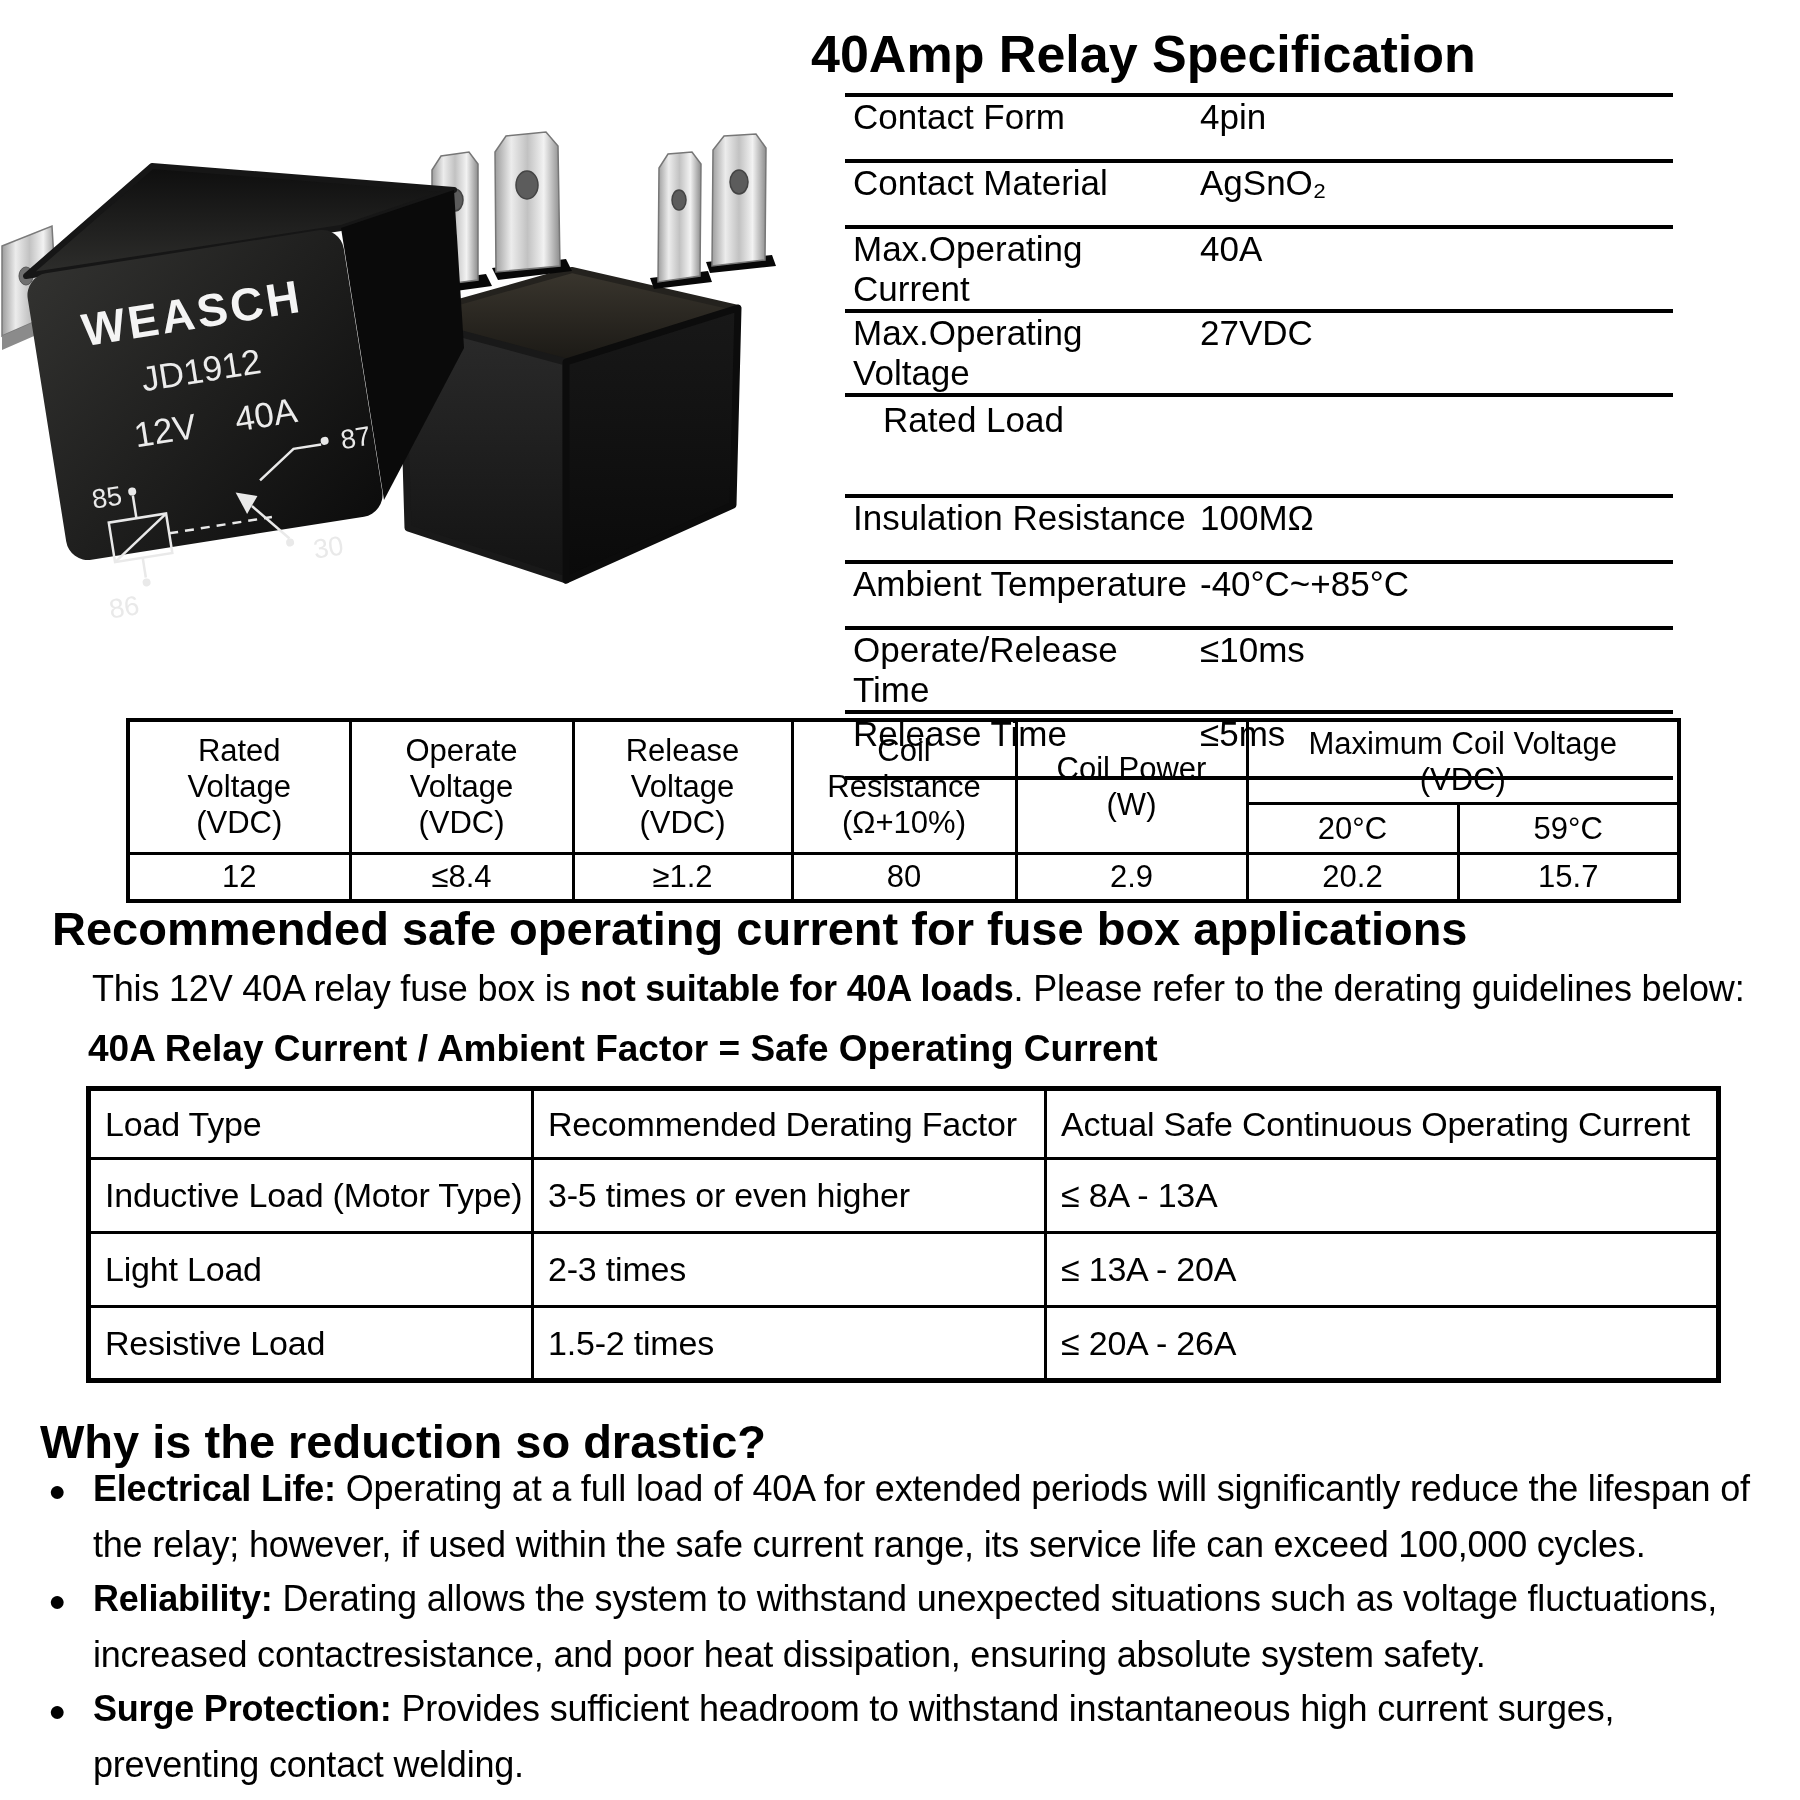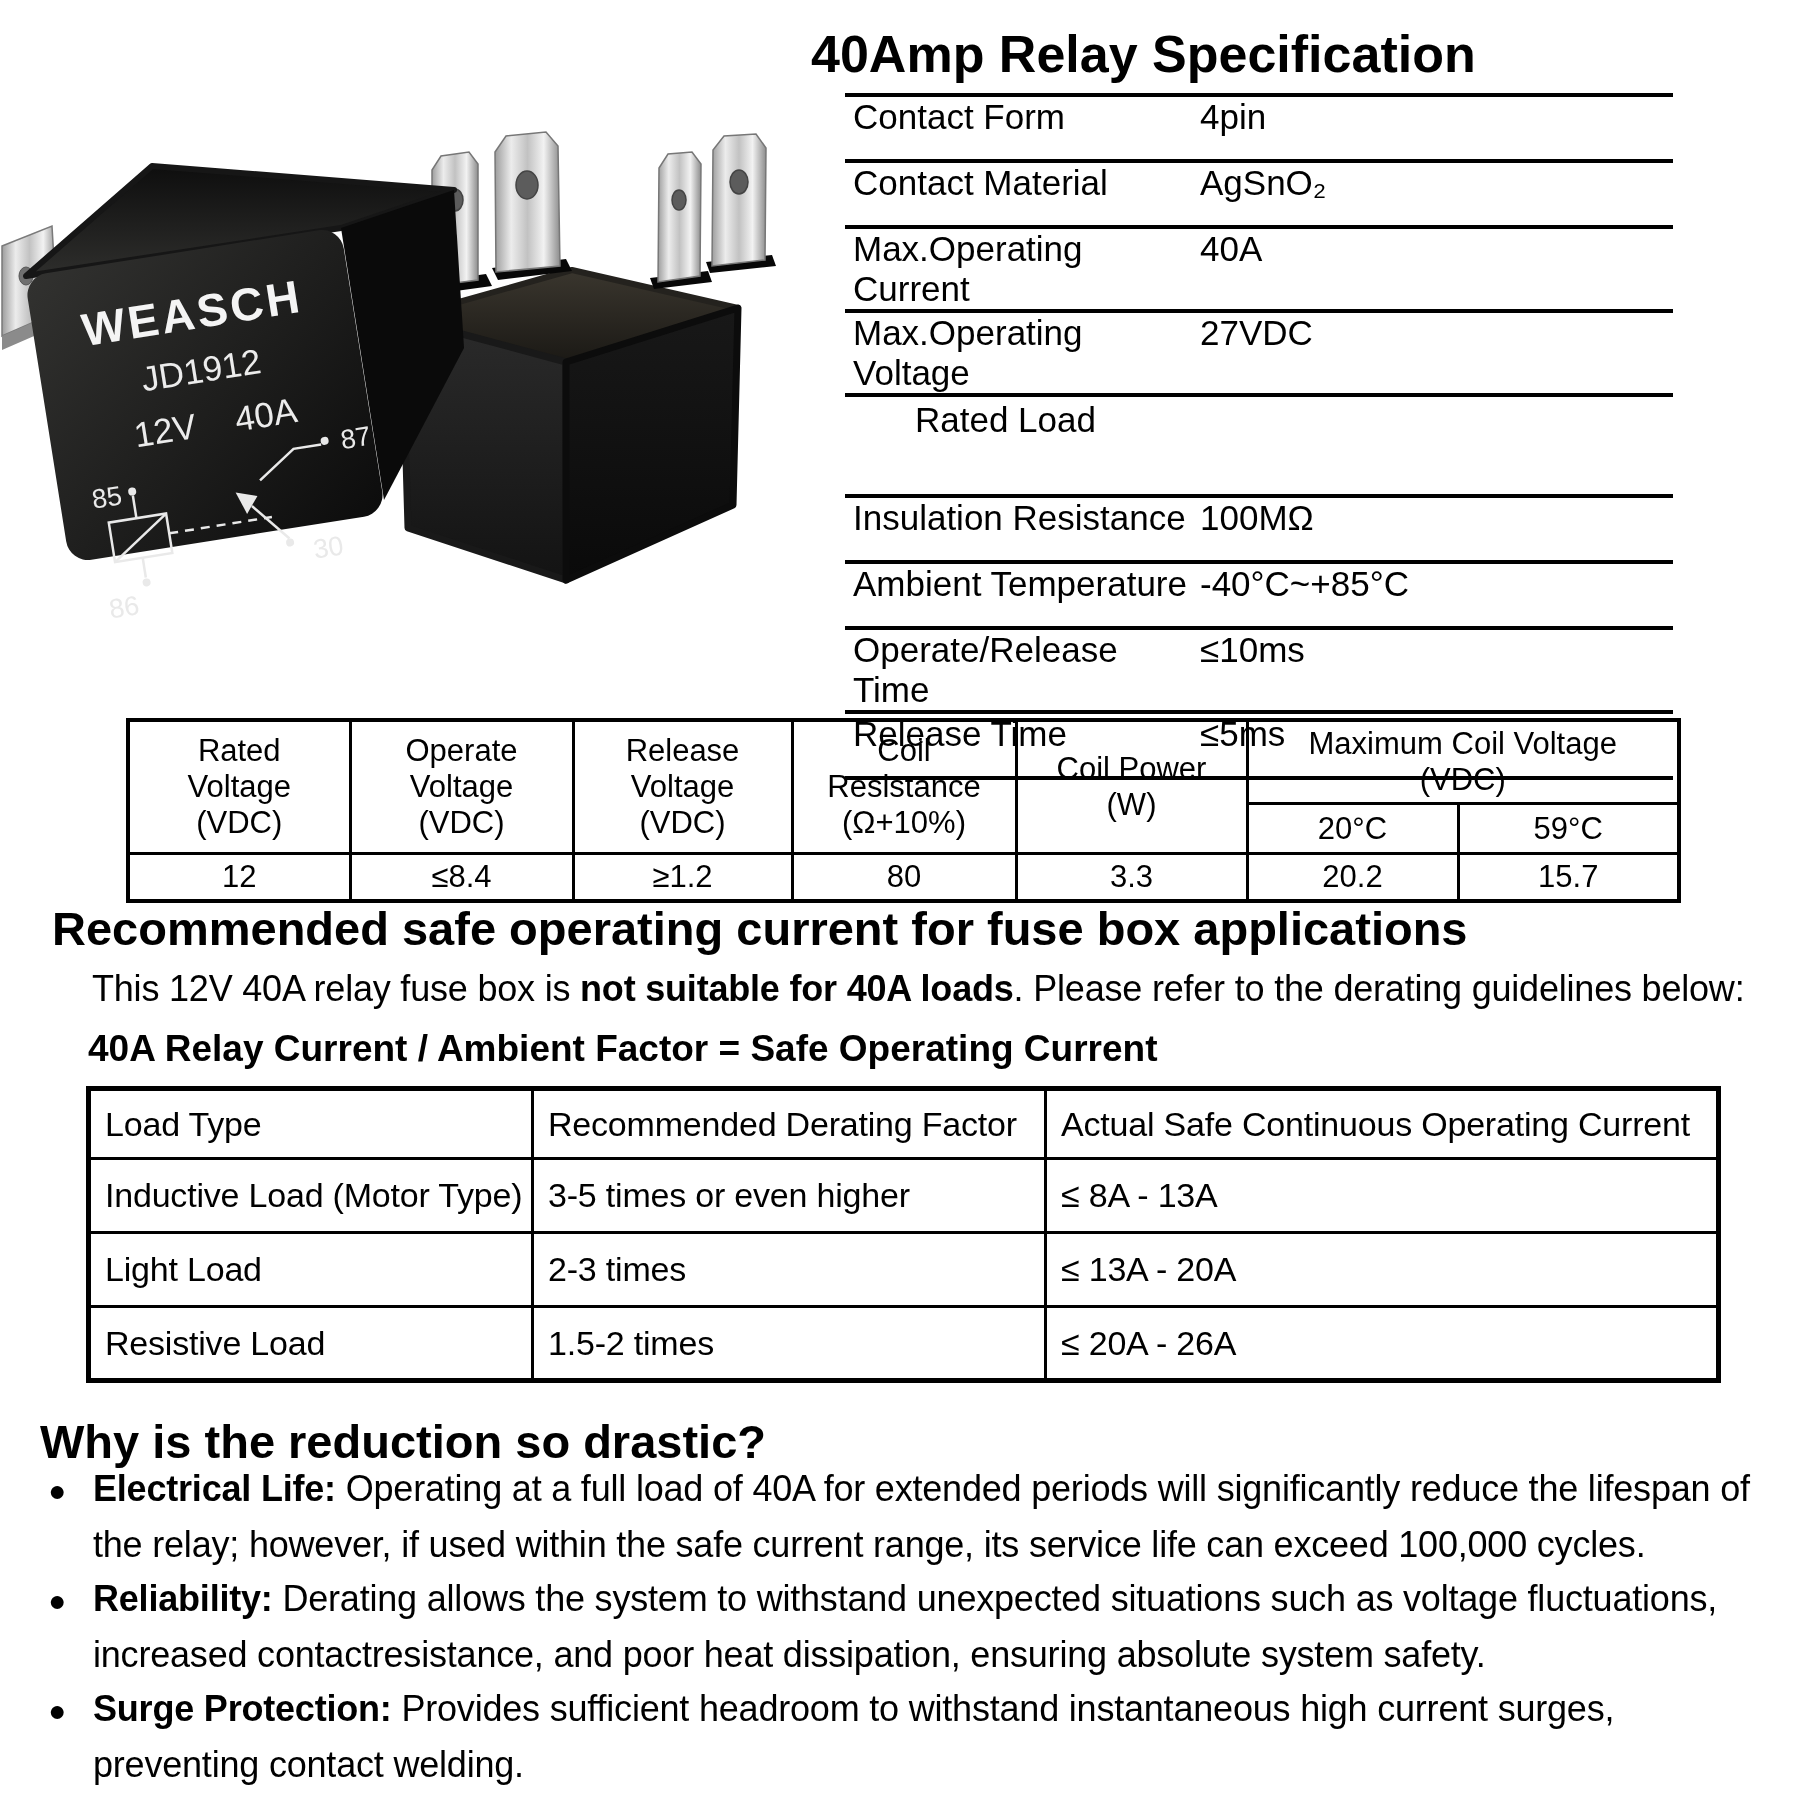--- a/index.html
+++ b/index.html
@@ -13,21 +13,21 @@
   .spec{position:absolute;left:845px;top:25px;width:828px;}
   .spec h1{margin:0 0 0 -34px;font-size:52px;font-weight:700;line-height:58px;
            padding-bottom:10px;}
   .spec .title-rule{border-bottom:4px solid #000;margin-left:0;}
   .srow{display:flex;align-items:flex-start;min-height:62px;border-bottom:4px solid #000;
         font-size:35px;}
   .srow .sl{width:355px;padding-left:8px;box-sizing:border-box;flex:none;}
   .srow .sv{flex:1;}
   .srow.tall{min-height:97px;}
   .srow.tall .sl{padding-left:0;}
-  .srow .l1,.srow .l2{display:block;line-height:45px;margin-left:32px;}
+  .srow .l1,.srow .l2{display:block;line-height:45px;}
   .srow.tall .sl .l1{padding-left:38px;}
 
   
   table.coil{position:absolute;left:126px;top:718px;width:1551px;border-collapse:collapse;
              table-layout:fixed;border:4px solid #000;}
   table.coil th,table.coil td{border:3px solid #000;font-weight:400;font-size:31px;
              text-align:center;vertical-align:middle;padding:4px 2px;line-height:36px;}
   table.coil thead tr.h1{height:64px;}
   table.coil thead tr.h2{height:50px;}
   table.coil tbody tr{height:46px;}
@@ -250,21 +250,21 @@
         <th>20°C</th>
         <th>59°C</th>
       </tr>
     </thead>
     <tbody>
       <tr>
         <td>12</td>
         <td>≤8.4</td>
         <td>≥1.2</td>
         <td>80</td>
-        <td>3.3</td>
+        <td>2.9</td>
         <td>20.2</td>
         <td>15.7</td>
       </tr>
     </tbody>
   </table>
 
   <h2 class="safe-h">Recommended safe operating current for fuse box applications</h2>
   <p class="intro"><span>This 12V 40A relay fuse box is </span><b>not suitable for 40A loads</b><span>. Please refer to the derating guidelines below:</span></p>
   <p class="formula">40A Relay Current / Ambient Factor = Safe Operating Current</p>
 

